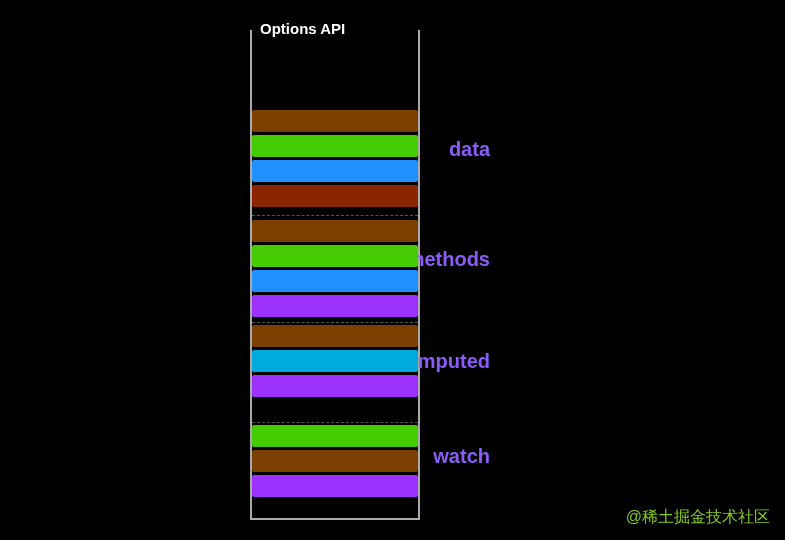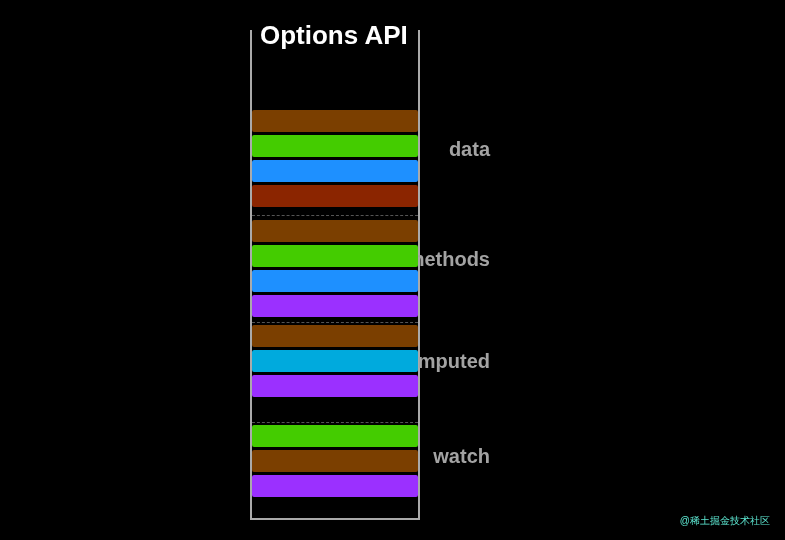--- a/index.html
+++ b/index.html
@@ -28,31 +28,31 @@
       height: 490px;
       border: 2px solid #aaa;
       border-top: none;
     }
 
     .options-api-title {
       position: absolute;
       left: 170px;
       top: 0px;
       color: #fff;
-      font-size: 26px;
+      font-size: 15px;
       font-weight: bold;
       white-space: nowrap;
       padding-left: 10px;
     }
 
     .section-label {
       position: absolute;
       font-size: 20px;
       font-weight: bold;
-      color: #a3a3a3;
+      color: #8b5cf6;
       right: 210px;
       text-align: left;
       white-space: nowrap;
     }
 
     .label-data { top: 118px; }
     .label-methods { top: 228px; }
     .label-computed { top: 330px; }
     .label-watch { top: 425px; margin-left: 39px; }
 
@@ -84,22 +84,22 @@
     }
 
     .divider-1 { top: 195px; }
     .divider-2 { top: 302px; }
     .divider-3 { top: 402px; }
 
     .watermark {
       position: absolute;
       bottom: 12px;
       right: 15px;
-      color: #5eead4;
-      font-size: 10px;
+      color: #84cc16;
+      font-size: 16px;
     }
   </style>
 </head>
 <body>
 
 <div class="diagram-container">
 
   <div class="options-api-title">Options API</div>
 
   <div class="options-api-box"></div>

